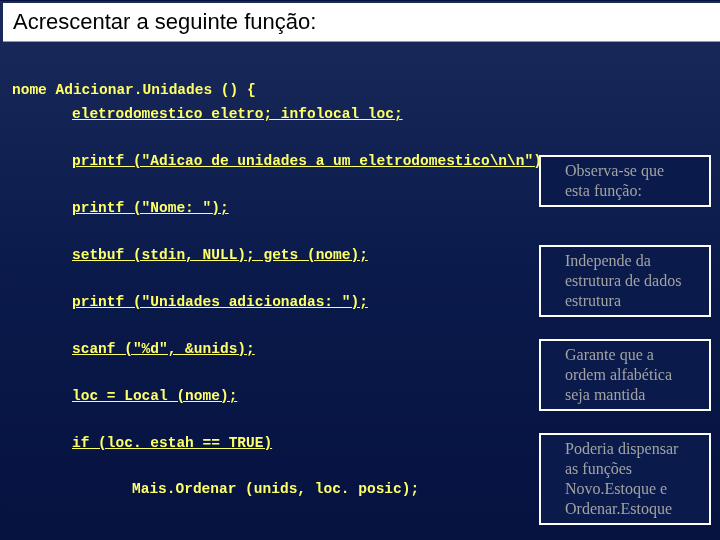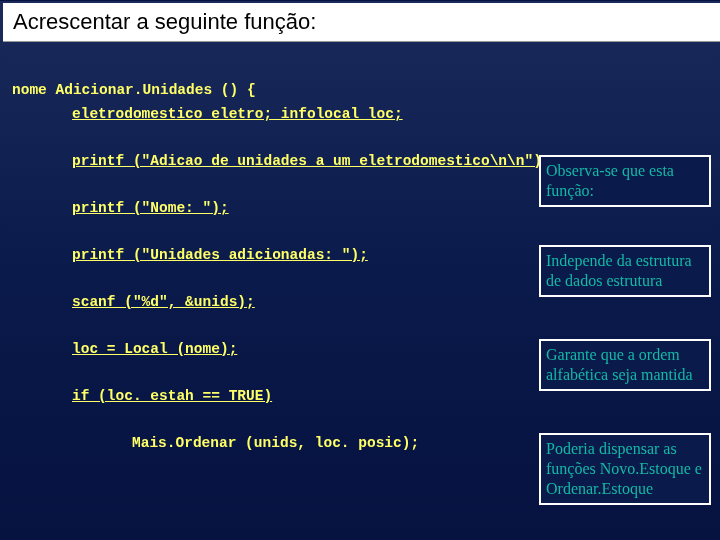--- a/index.html
+++ b/index.html
@@ -28,42 +28,43 @@
     line-height: 1.55;
     white-space: pre;
   }
   .indent1 { padding-left: 60px; display: block; text-decoration: underline; }
   .indent2 { padding-left: 120px; display: block; }
   .callout {
     position: absolute;
     right: 10px;
     background: #0a1a4a;
     border: 2px solid #ffffff;
-    color: #14b8a6;
+    color: #a3a3a3;
     font-family: "Times New Roman", serif;
     font-size: 16px;
-    padding: 4px 5px;
+    padding: 4px 24px;
     line-height: 1.25;
     width: 172px;
   }
   .c1 { top: 152px; }
   .c2 { top: 242px; }
   .c3 { top: 336px; }
   .c4 { top: 430px; }
 </style>
 </head>
 <body>
 
 <div class="title-bar">Acrescentar a seguinte função:</div>
 
 <div class="code-area">
 <span>nome Adicionar.Unidades () {</span>
 <span class="indent1">eletrodomestico eletro; infolocal loc;</span>
 <span class="indent1">printf ("Adicao de unidades a um eletrodomestico\n\n");</span>
 <span class="indent1">printf ("Nome: ");</span>
+<span class="indent1">setbuf (stdin, NULL); gets (nome);</span>
 <span class="indent1">printf ("Unidades adicionadas: ");</span>
 <span class="indent1">scanf ("%d", &amp;unids);</span>
 <span class="indent1">loc = Local (nome);</span>
 <span class="indent1">if (loc. estah == TRUE)</span>
 <span class="indent2">Mais.Ordenar (unids, loc. posic);</span>
 
 
 
 
 

